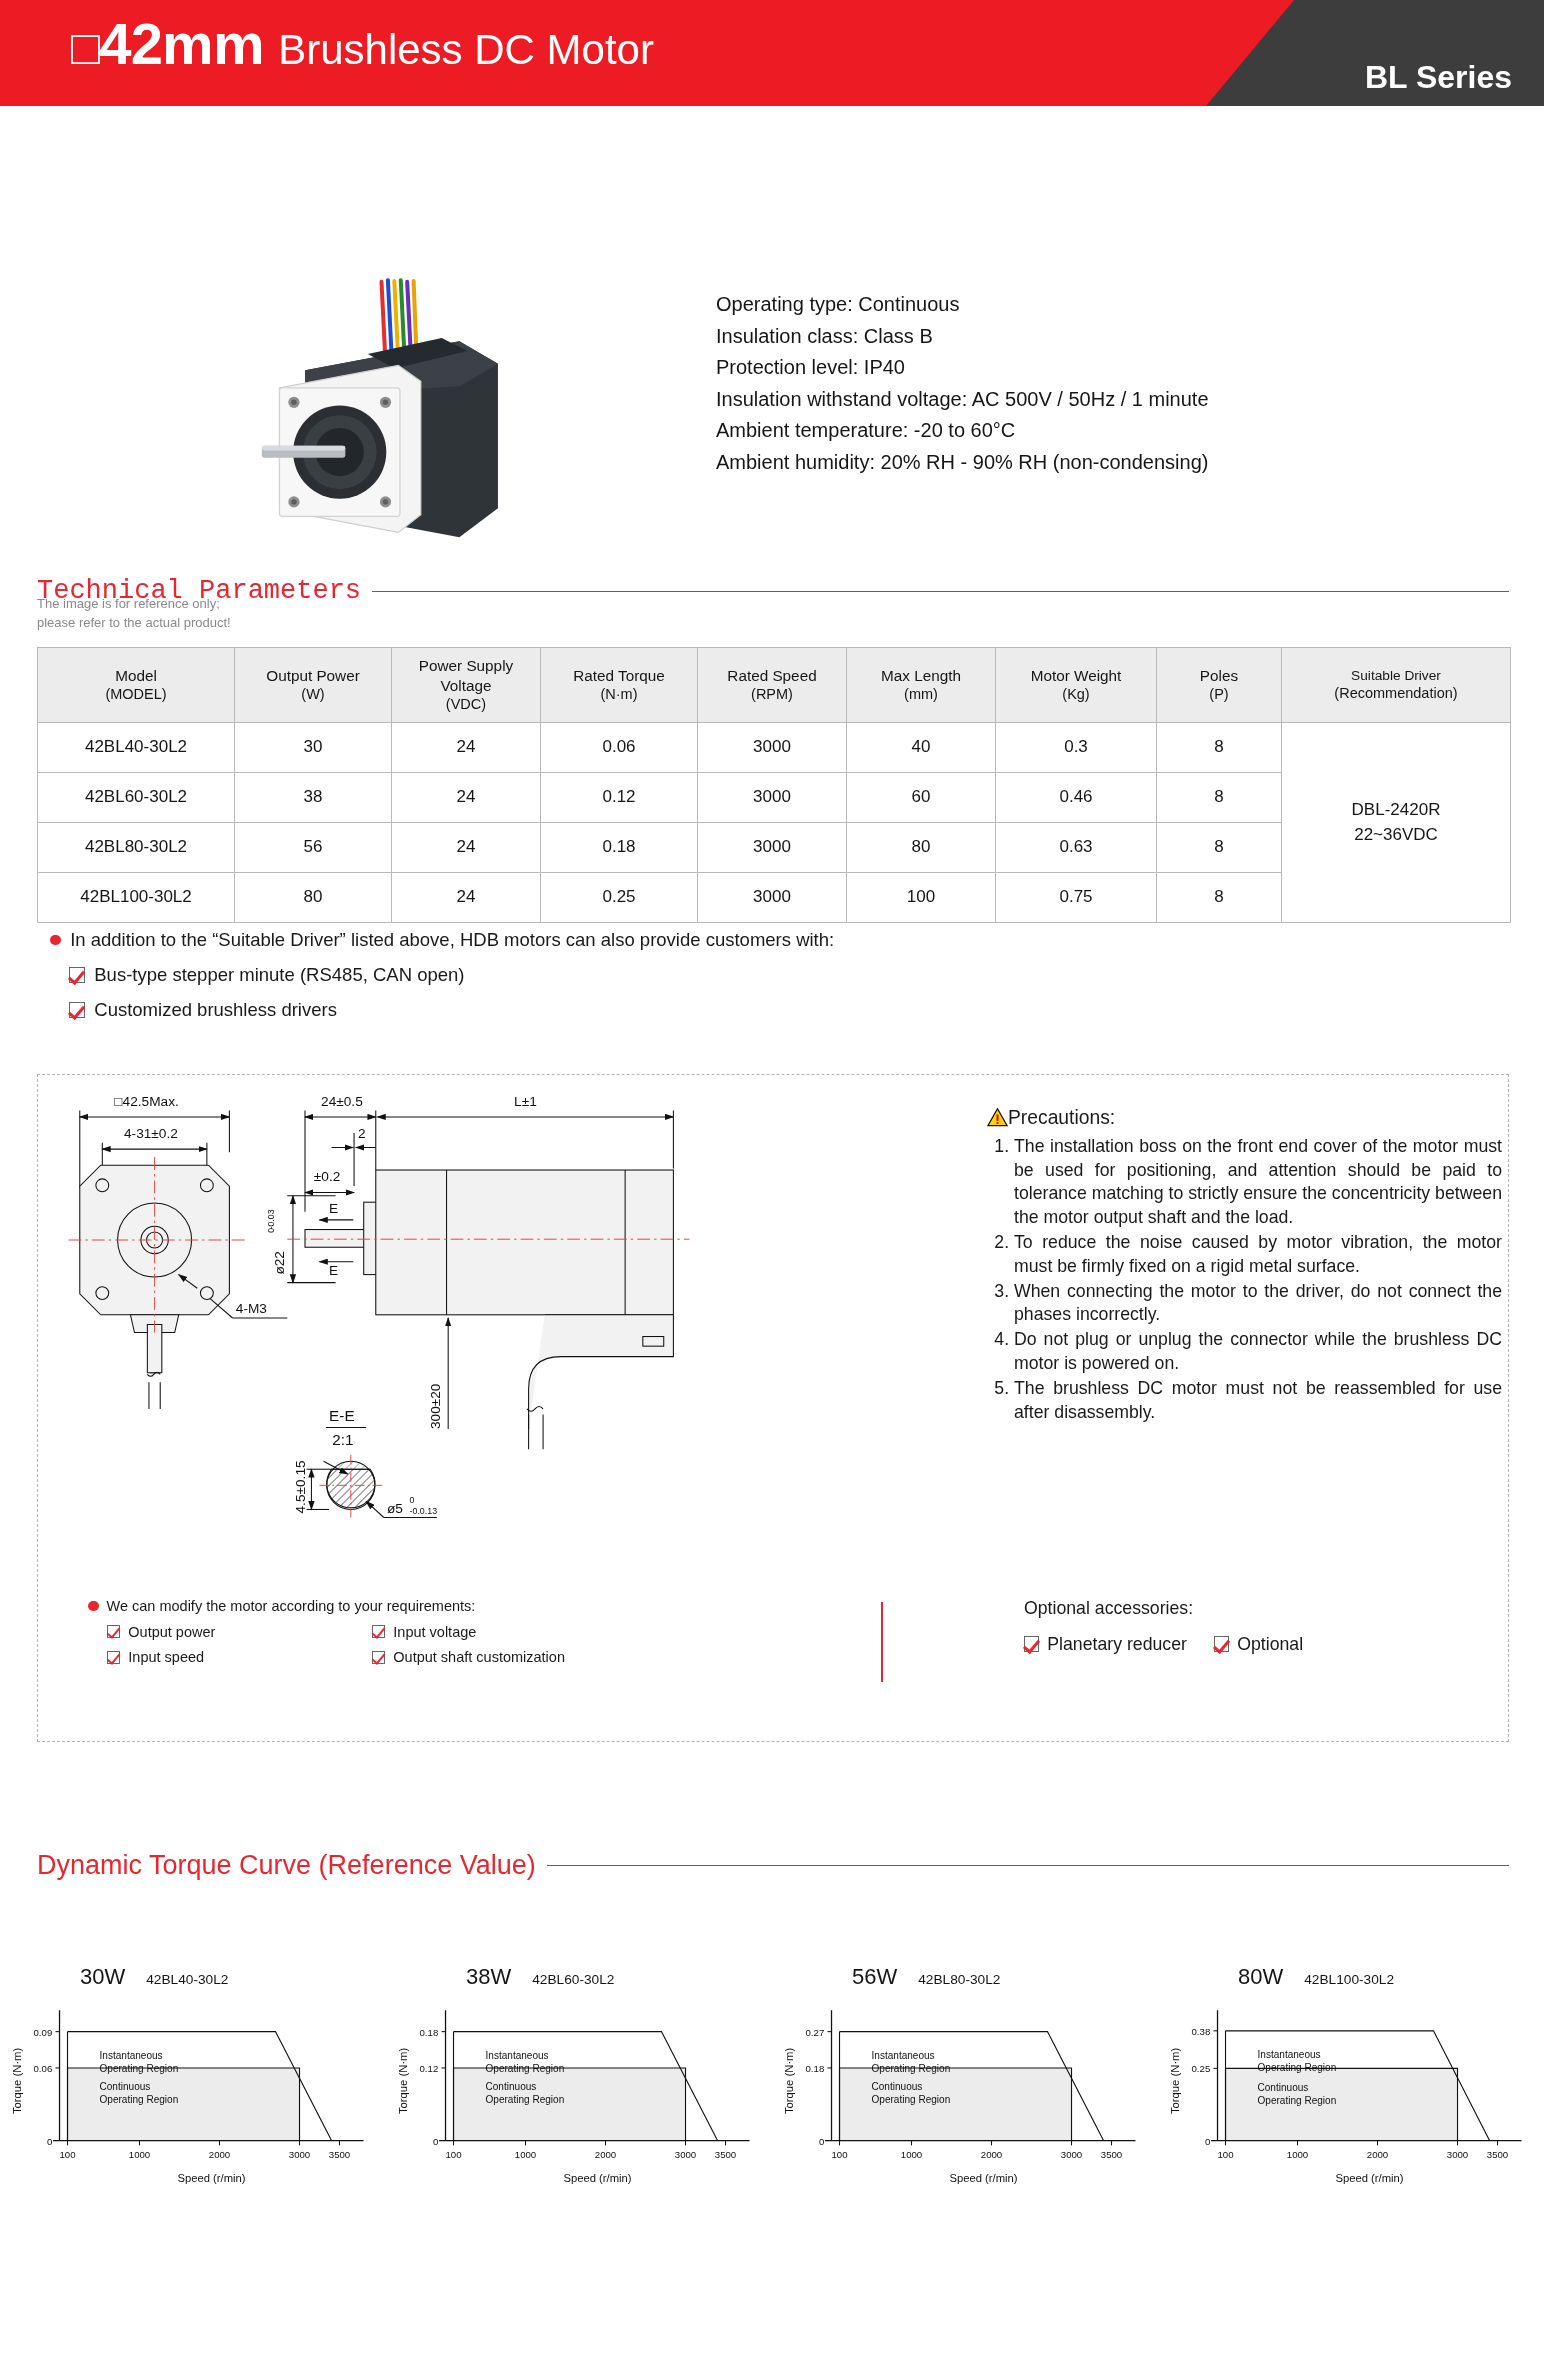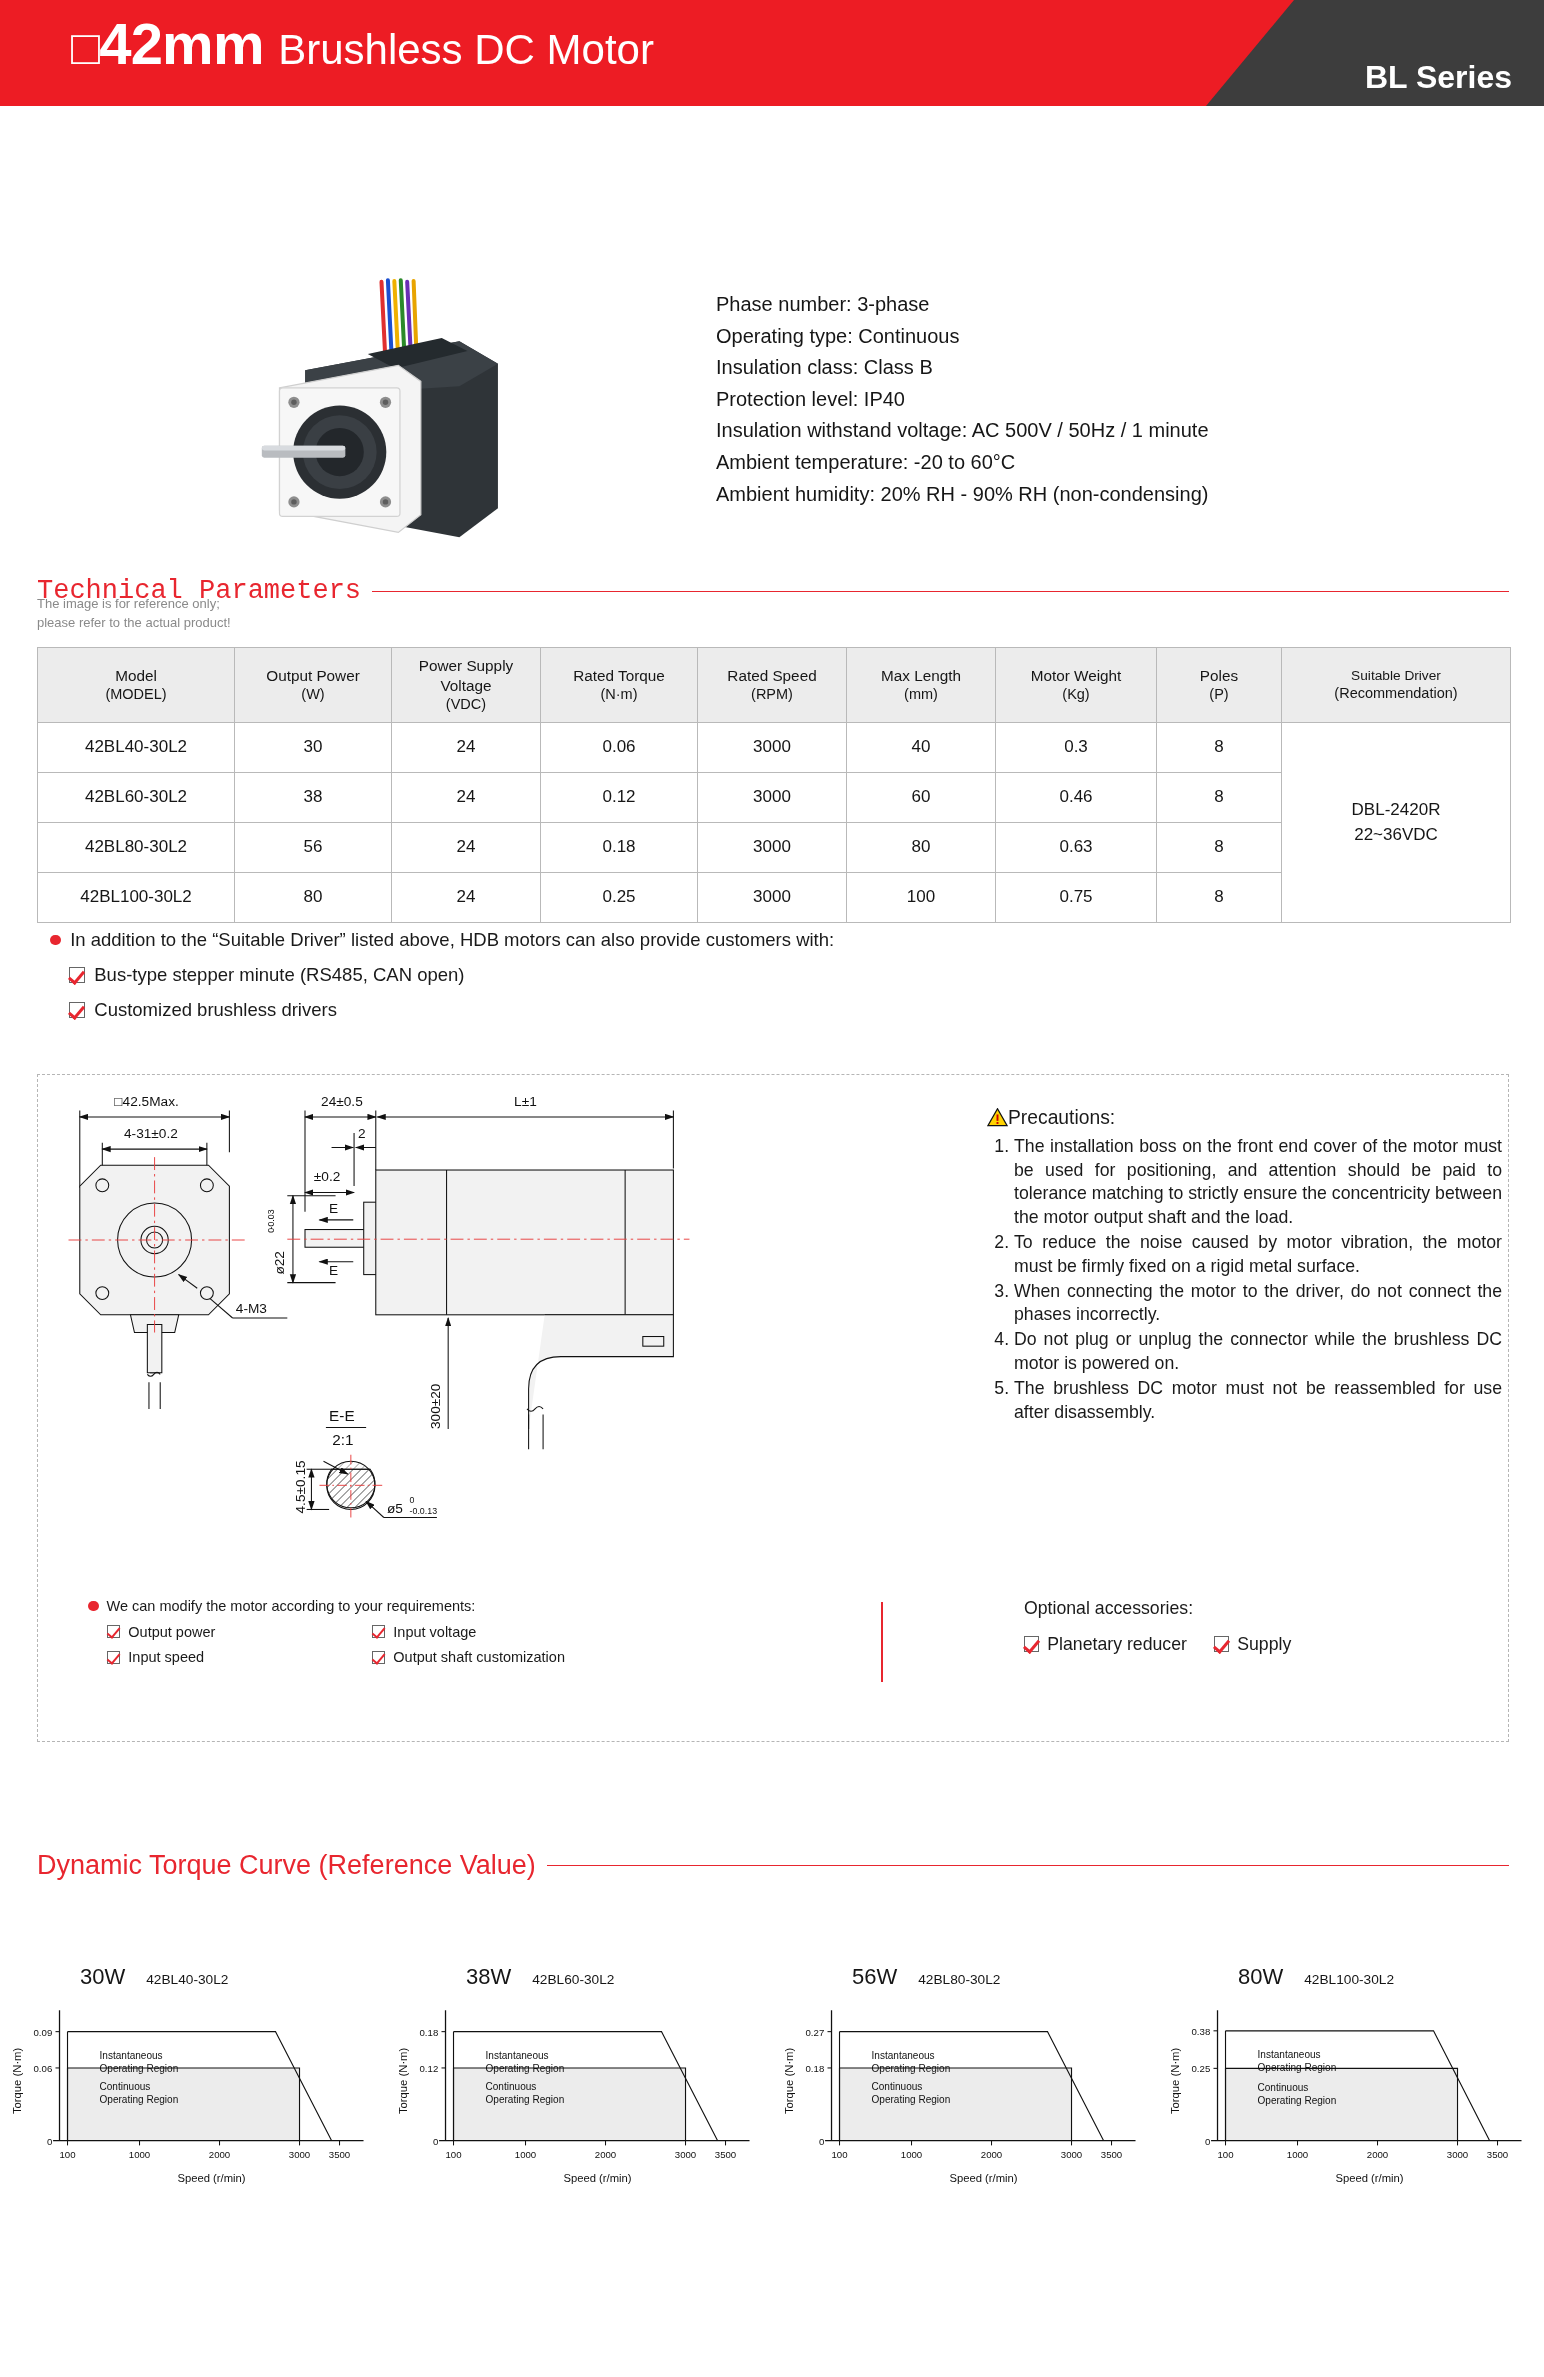--- a/index.html
+++ b/index.html
@@ -179,21 +179,20 @@
     <rect x="6" y="222" width="104" height="15" rx="3" fill="#b9bcc0"></rect>
     <rect x="6" y="222" width="104" height="6" rx="3" fill="#d8dbdf"></rect>
   </svg>
 
   <div class="disclaimer">
     <div>The image is for reference only;</div>
     <div>please refer to the actual product!</div>
   </div>
 
   <div class="specs">
-    <div>Phase number: 3-phase</div>
     <div>Operating type: Continuous</div>
     <div>Insulation class: Class B</div>
     <div>Protection level: IP40</div>
     <div>Insulation withstand voltage: AC 500V / 50Hz / 1 minute</div>
     <div>Ambient temperature: -20 to 60°C</div>
     <div>Ambient humidity: 20% RH - 90% RH (non-condensing)</div>
   </div>
 </div>
 
 <div class="sec-head sec-tech">
@@ -496,21 +495,21 @@
 
   <div class="acc-block">
     <div>Optional accessories:</div>
     <div class="acc-row">
       <div class="acc-item">
         <span class="chk"></span>
         <span>Planetary reducer</span>
       </div>
       <div class="acc-item">
         <span class="chk"></span>
-        <span>Supply</span>
+        <span>Optional</span>
       </div>
     </div>
   </div>
 </div>
 
 <div class="sec-head sec-dyn">
   <span>Dynamic Torque Curve (Reference Value)</span>
   <span class="rule"></span>
 </div>
 

